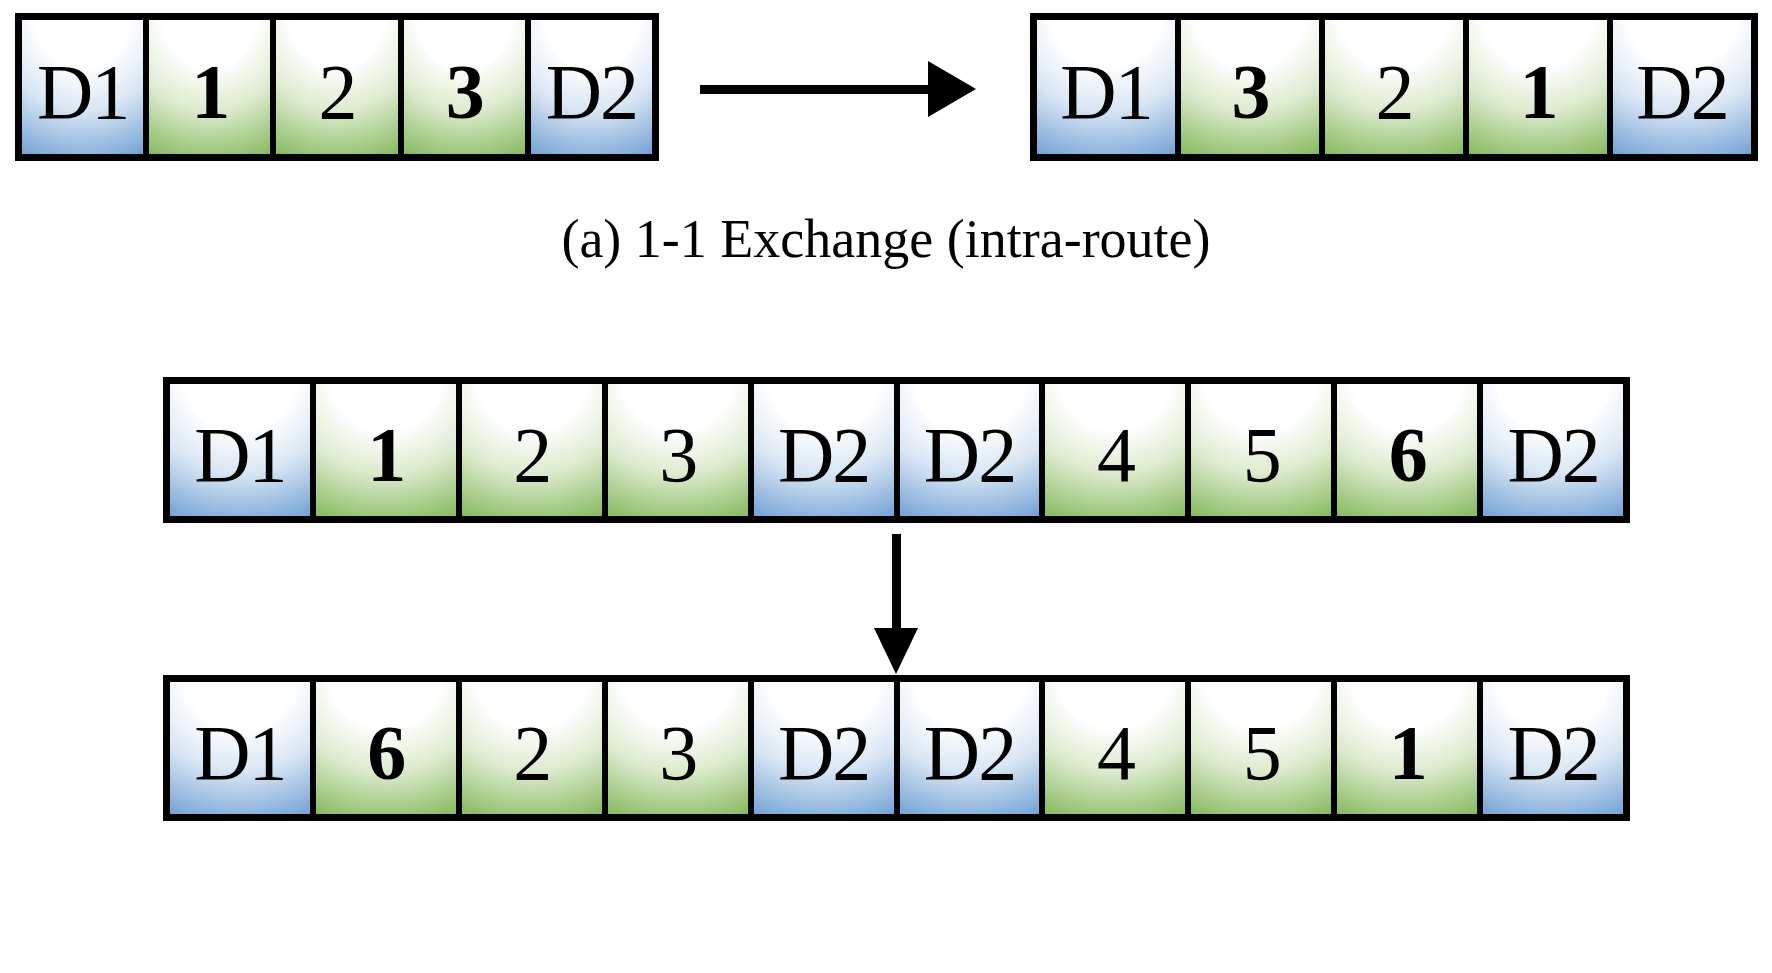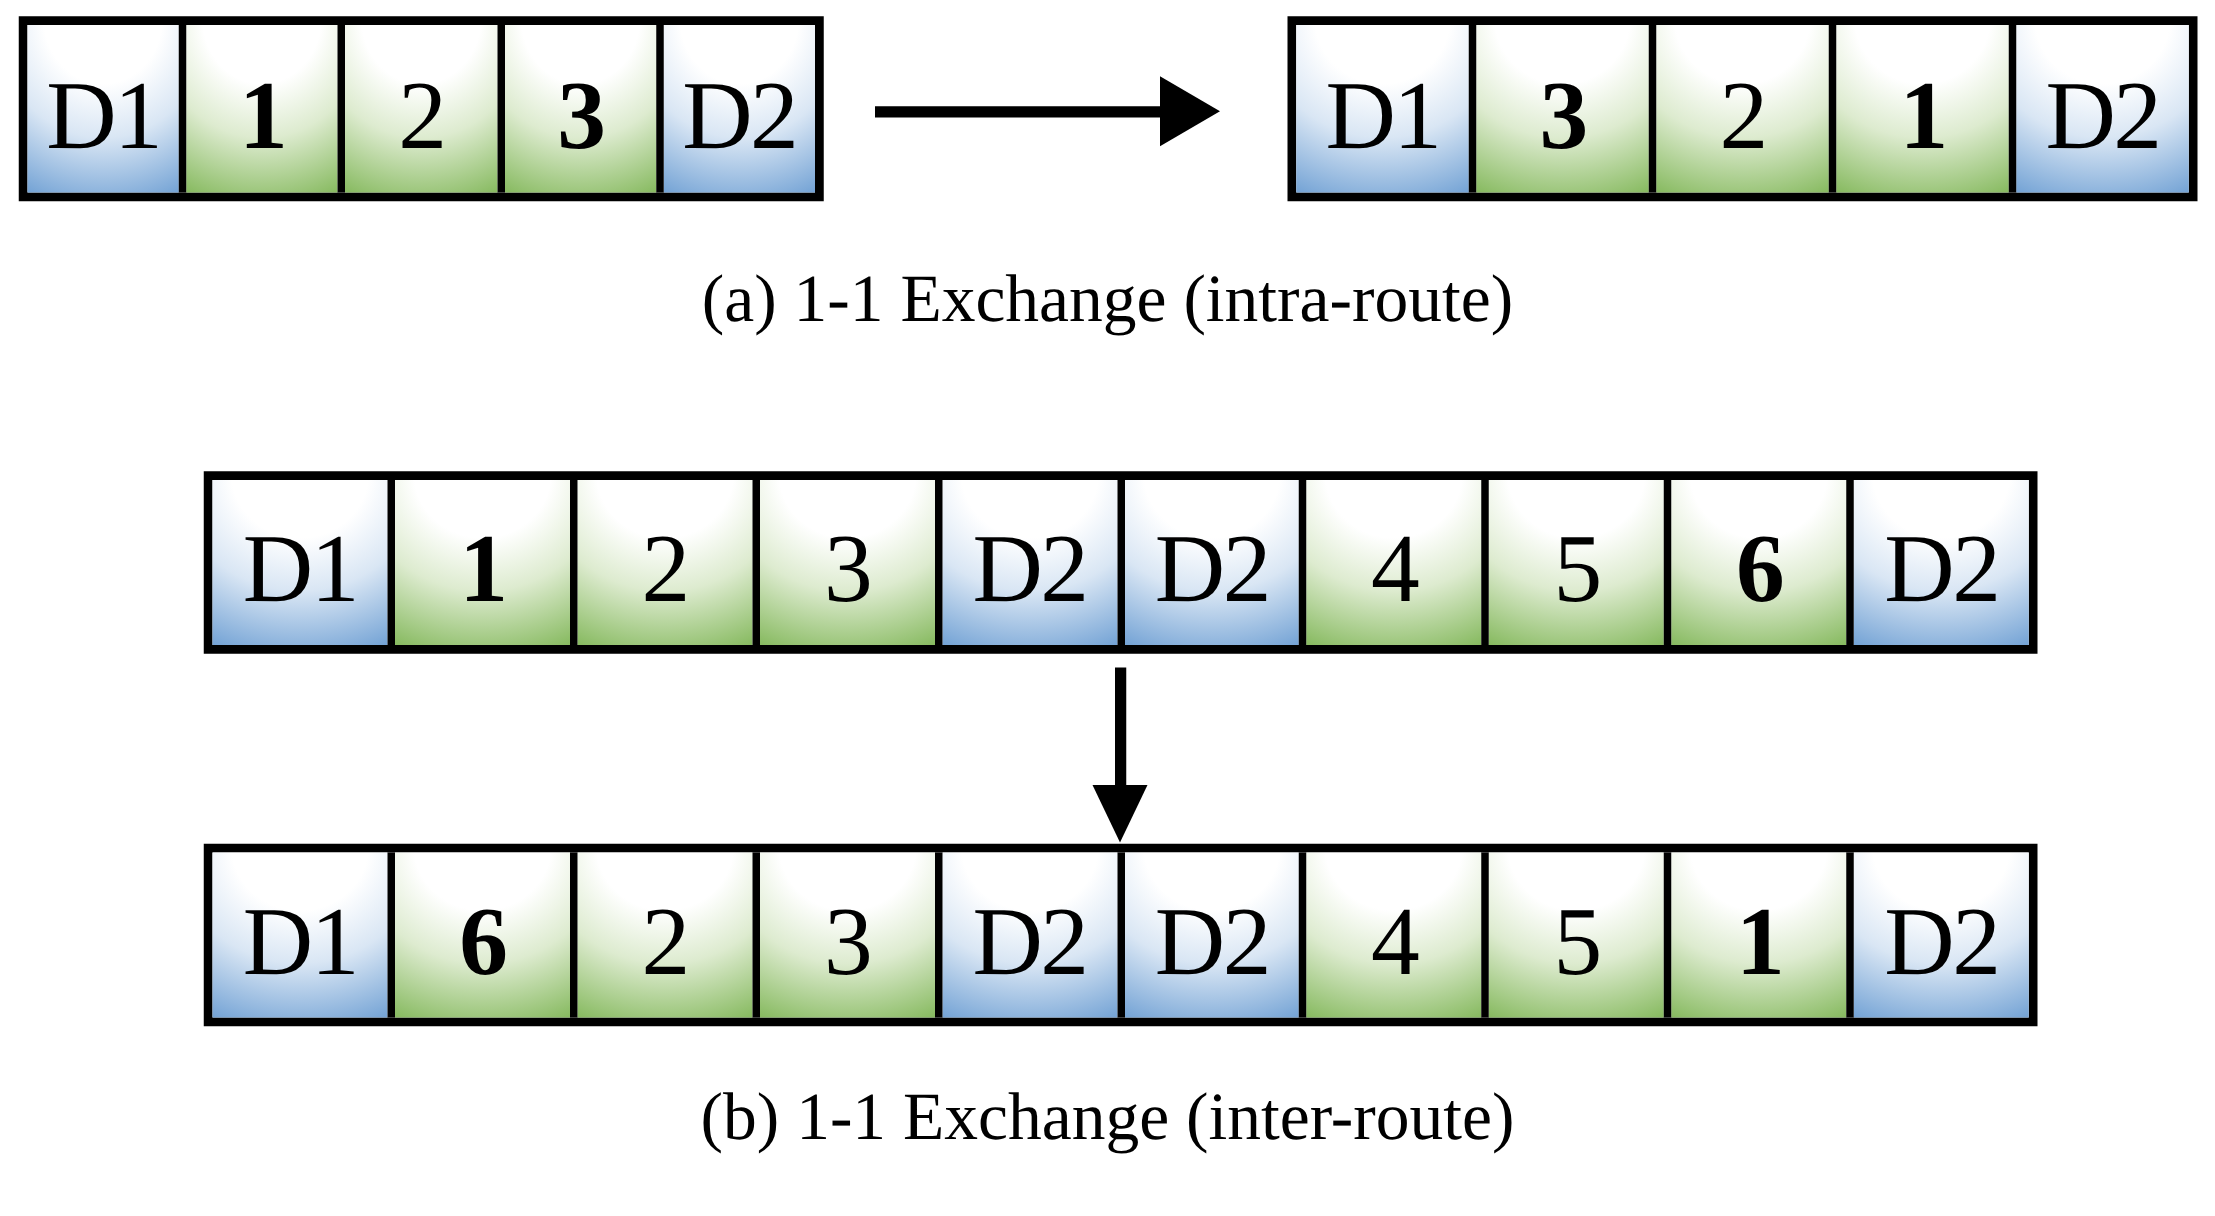--- a/index.html
+++ b/index.html
@@ -129,15 +129,14 @@
       <div class="cell customer">2</div>
       <div class="cell customer">3</div>
       <div class="cell depot">D2</div>
       <div class="cell depot">D2</div>
       <div class="cell customer">4</div>
       <div class="cell customer">5</div>
       <div class="cell customer bold">1</div>
       <div class="cell depot">D2</div>
     </div>
 
-  <div class="caption" style="top:862px;">(b) 1-1 Exchange (inter-route)</div>
 
 </div>
 
 </body></html>

